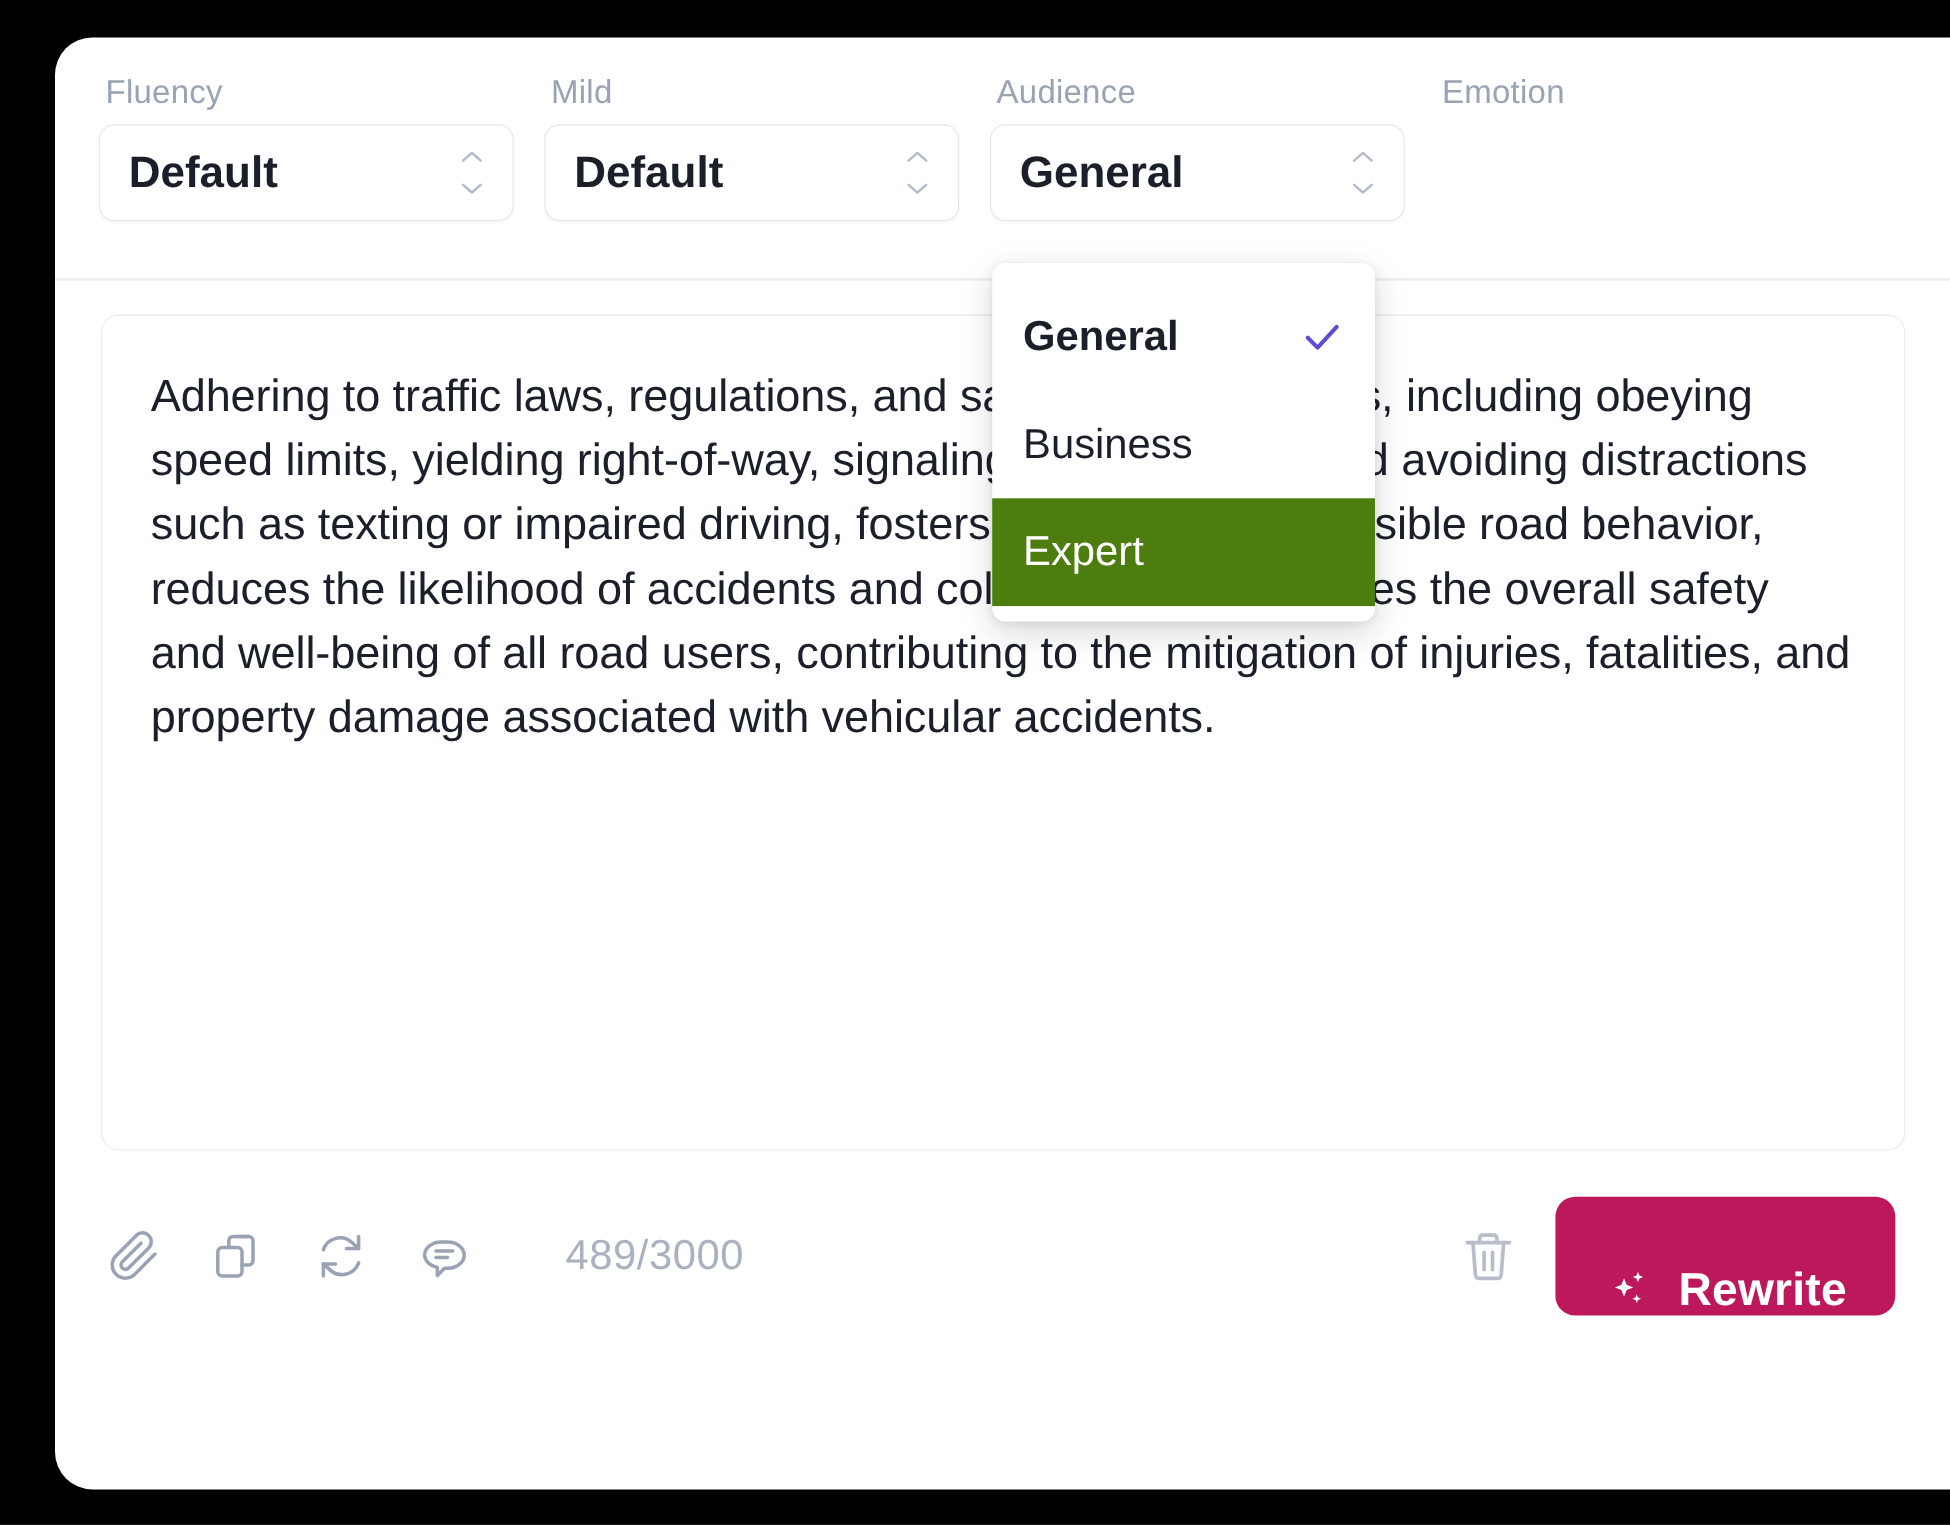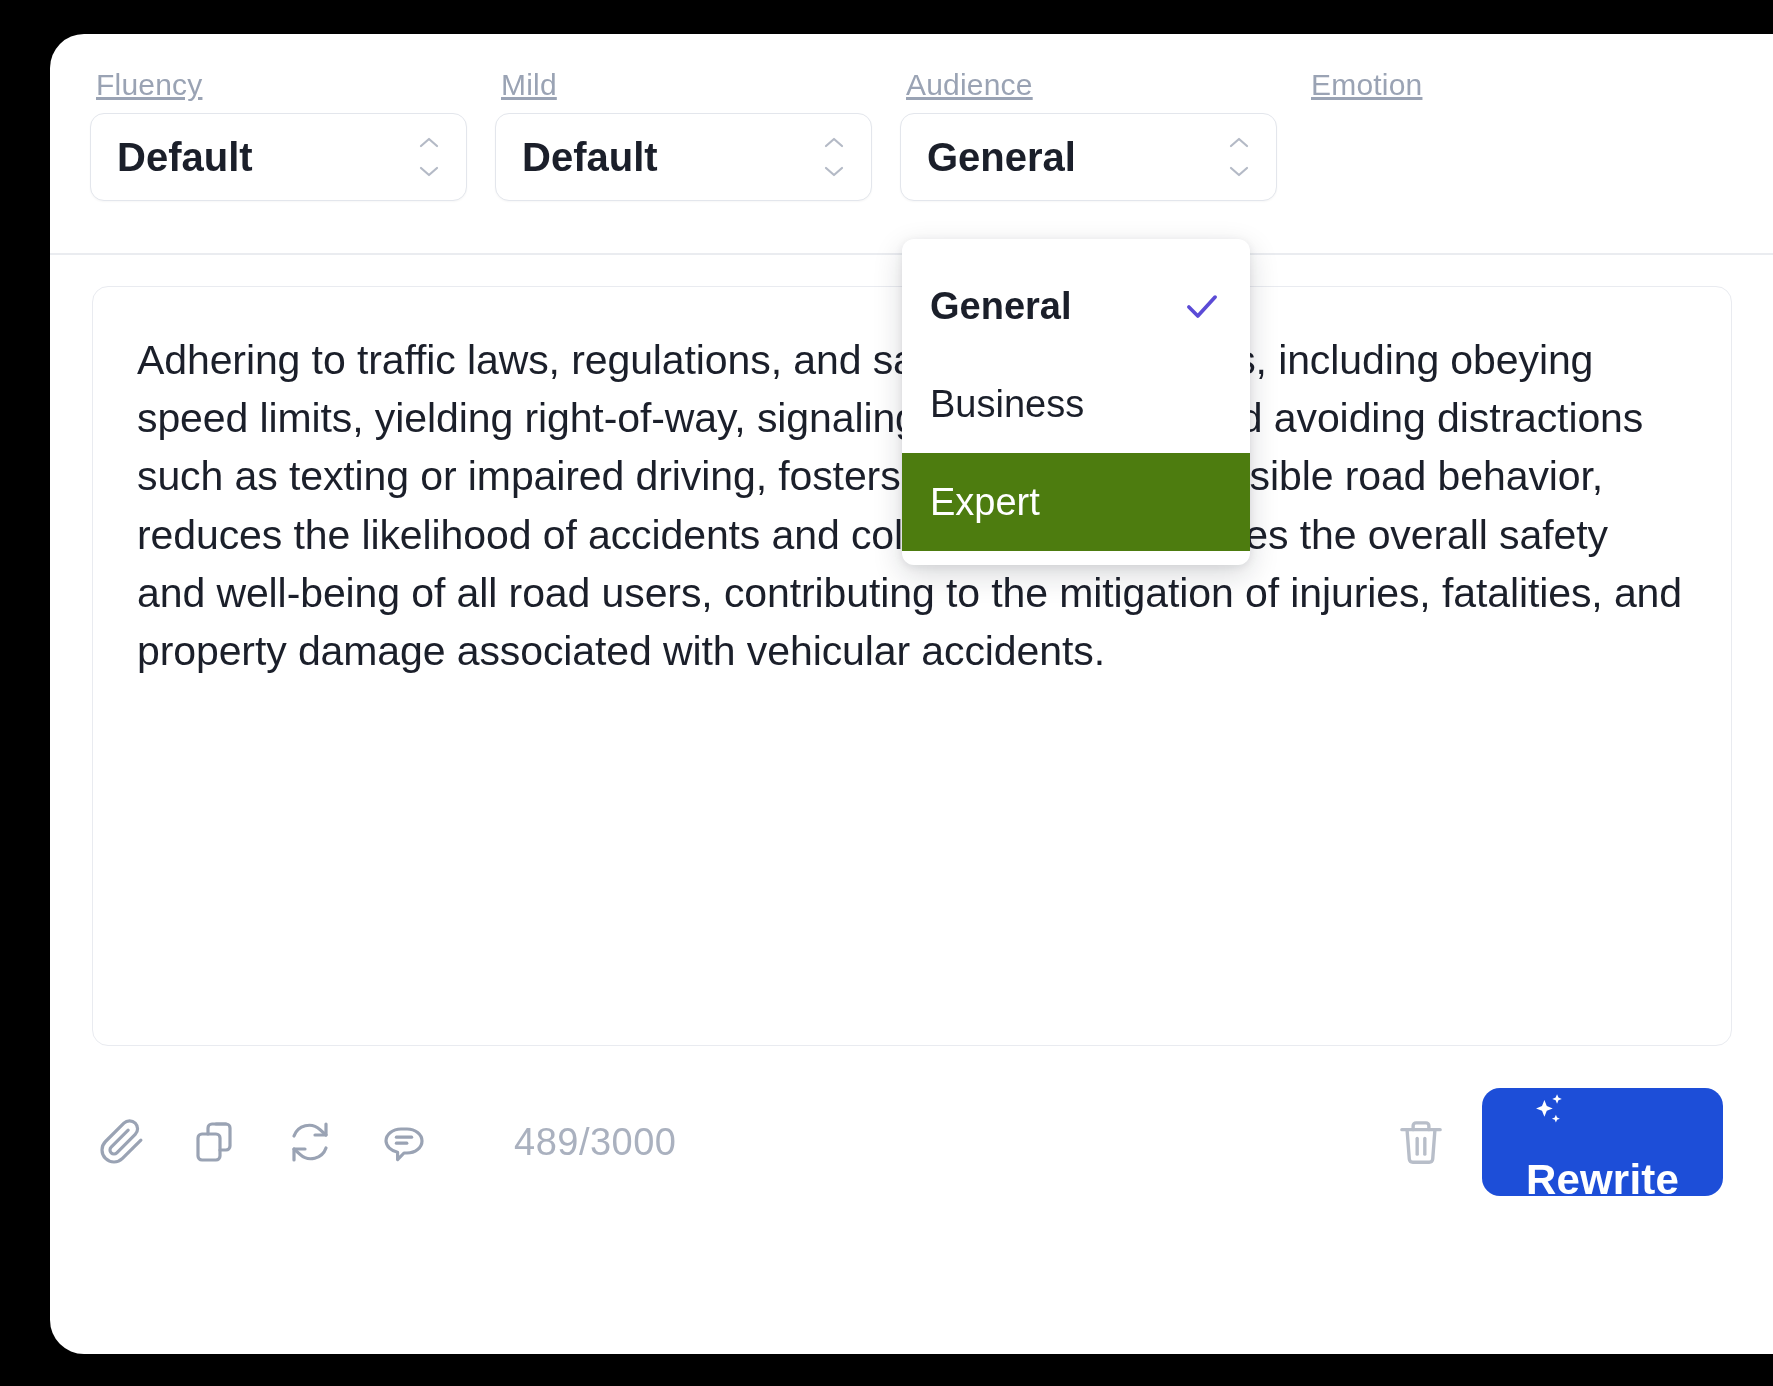--- a/index.html
+++ b/index.html
@@ -49,21 +49,20 @@
     flex: 0 0 377px;
   }
 
   .field-label {
     font-size: 30px;
     color: #9aa3b4;
     font-weight: 400;
     letter-spacing: 0.2px;
     margin: 0 0 12px 6px;
     line-height: 1.1;
-    text-decoration: underline;
   }
 
   .select-box {
     position: relative;
     height: 88px;
     border: 1.6px solid #e3e6ec;
     border-radius: 14px;
     background: #ffffff;
     display: flex;
     align-items: center;
@@ -177,29 +176,28 @@
     height: 58px;
     color: #b8bec9;
     display: flex;
     align-items: center;
     justify-content: center;
     cursor: pointer;
   }
 
   .rewrite-btn {
     display: flex;
-    align-items: flex-start;
+    align-items: flex-end;
     gap: 22px;
-    background: #1d4ed8;
+    background: #be185d;
     border: none;
     border-radius: 18px;
     padding: 0 44px;
     height: 108px;
     cursor: pointer;
-    flex-direction: column;
   }
 
   .rewrite-label {
     color: #ffffff;
     font-size: 42px;
     font-weight: 700;
     letter-spacing: 0.2px;
   }
 
   .sparkle-icon {

